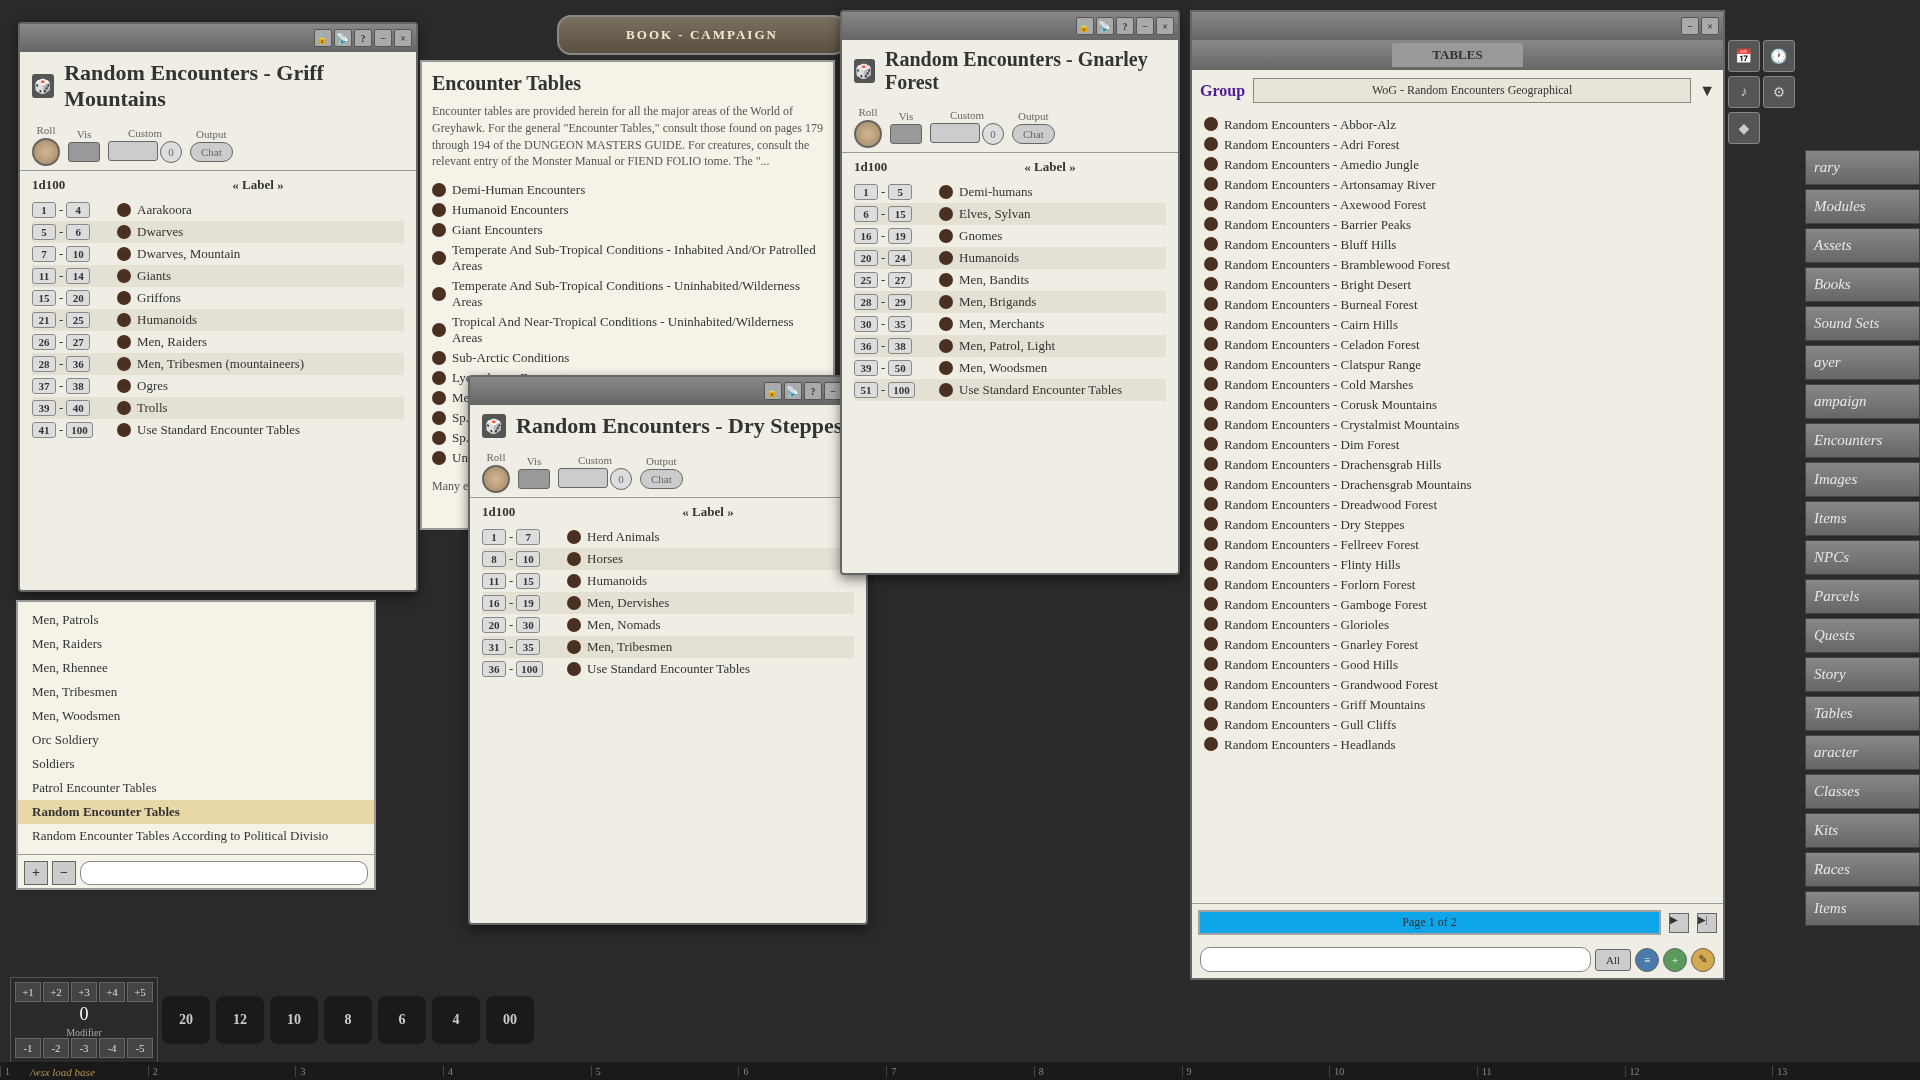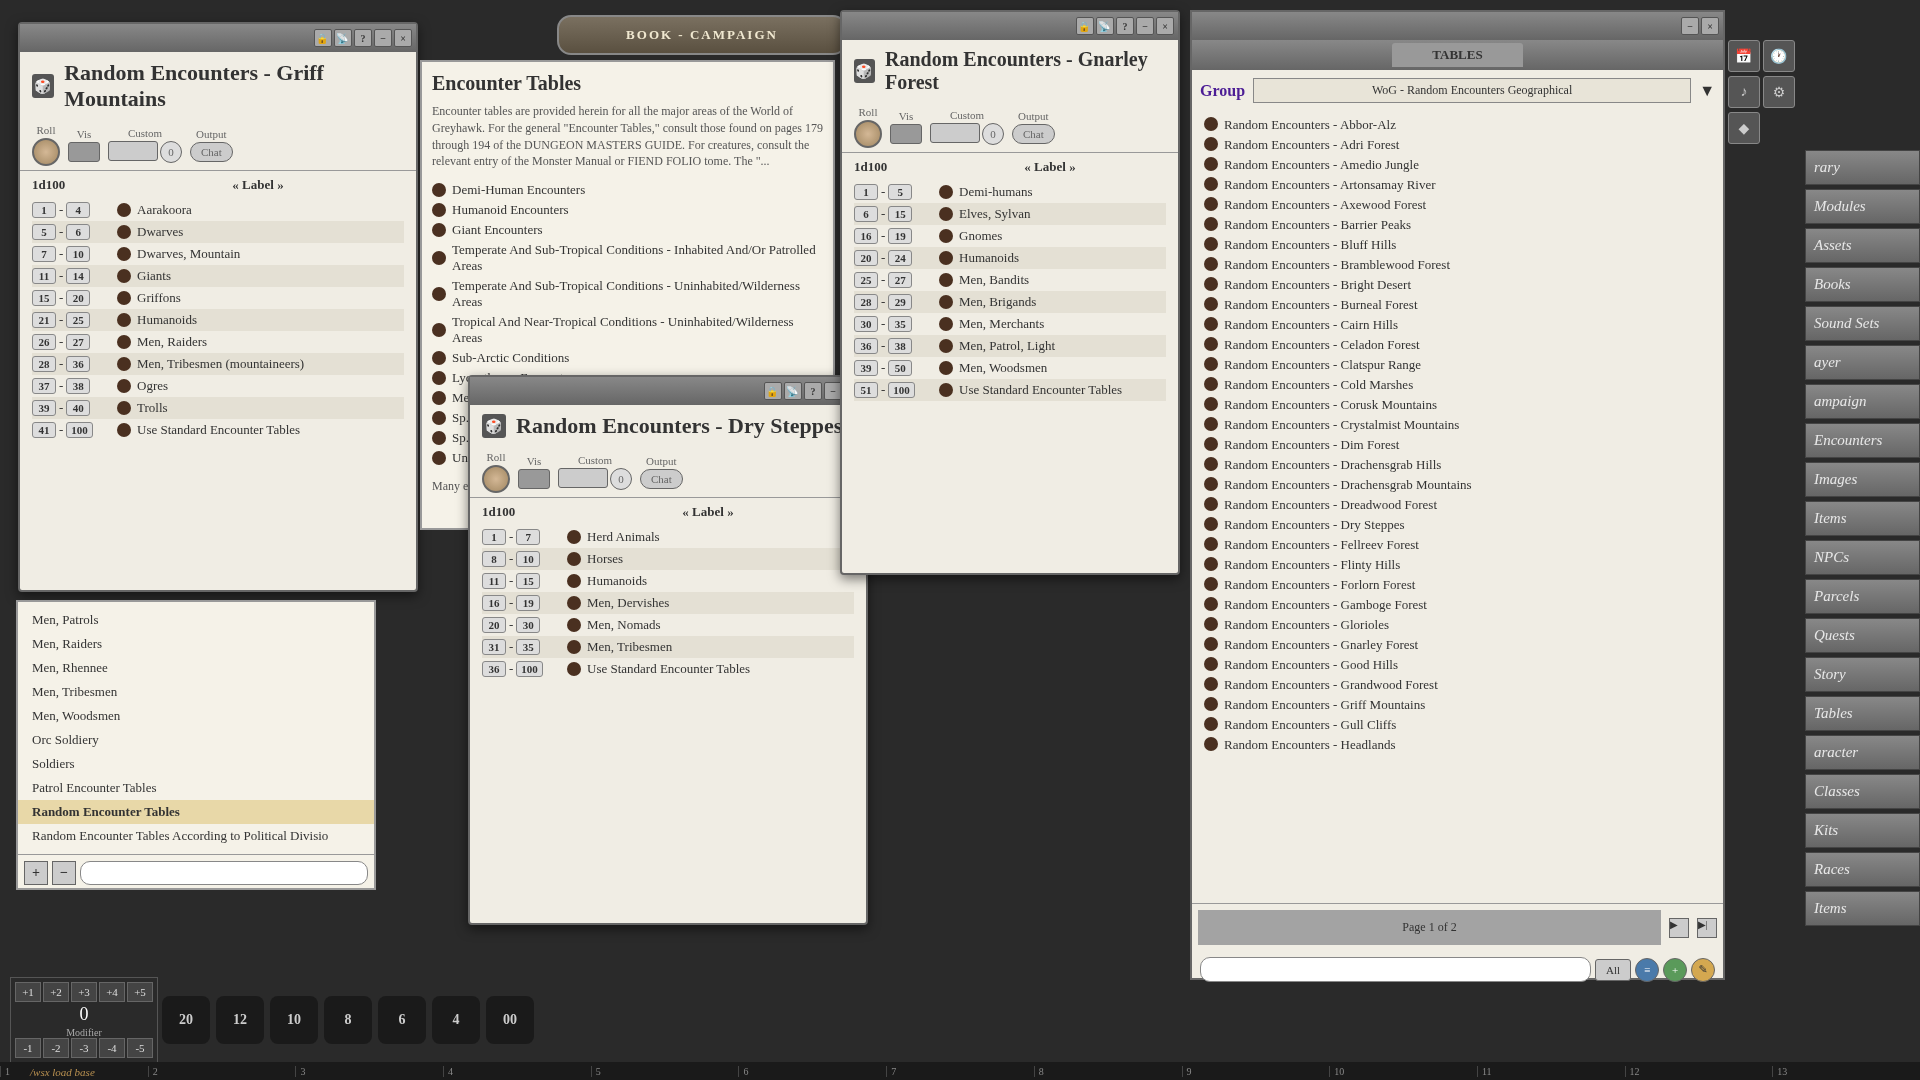--- a/index.html
+++ b/index.html
@@ -50,21 +50,21 @@
 
 .tables-panel { position: absolute; left: 1190px; top: 10px; width: 535px; height: 970px; background: #f0ede4; border: 2px solid #666; }
 .tables-header { height: 30px; background: linear-gradient(#888, #666); display: flex; align-items: center; justify-content: center; }
 .tables-tab { background: #999; padding: 4px 40px; font-size: 13px; font-weight: bold; color: #333; border-radius: 3px 3px 0 0; }
 .group-row { display: flex; align-items: center; padding: 8px; gap: 8px; }
 .group-label { font-size: 16px; font-weight: bold; color: #4c1d95; }
 .group-select { flex: 1; background: #e8e4d8; border: 1px solid #888; padding: 4px 8px; font-size: 12px; text-align: center; }
 .tables-list { padding: 4px 20px 4px 8px; height: 792px; overflow: hidden; }
 .table-item { display: flex; padding: 2px 4px; font-size: 13px; cursor: pointer; }
 .page-nav { display: flex; align-items: center; justify-content: center; padding: 6px; border-top: 1px solid #999; gap: 8px; }
-.page-input { flex: 1; padding: 3px; border: 7px solid #a3a3a3; font-size: 12px; text-align: center; background: #a3a3a3; }
+.page-input { flex: 1; padding: 3px; border: 2px solid #a3a3a3; font-size: 12px; text-align: center; background: #0ea5e9; }
 .page-btn { width: 20px; height: 20px; background: #ccc; border: 1px solid #666; cursor: pointer; font-size: 10px; }
 .bottom-controls { display: flex; padding: 6px 8px; gap: 4px; align-items: center; }
 .search-input { flex: 1; padding: 4px; border: 1px solid #888; border-radius: 10px; background: #fff; }
 .ctrl-btn { width: 24px; height: 24px; border-radius: 50%; border: 1px solid #666; cursor: pointer; font-size: 11px; display: flex; align-items: center; justify-content: center; }
 .all-btn { padding: 4px 10px; background: #ccc; border: 1px solid #666; border-radius: 3px; font-size: 11px; cursor: pointer; }
 
 .content-panel { position: absolute; background: #f5f2e8; border: 2px solid #999; padding: 10px; }
 .content-title { font-size: 20px; font-weight: bold; margin-bottom: 8px; }
 .content-text { font-size: 12px; color: #555; line-height: 1.4; margin-bottom: 10px; }
 .content-list { font-size: 13px; }

